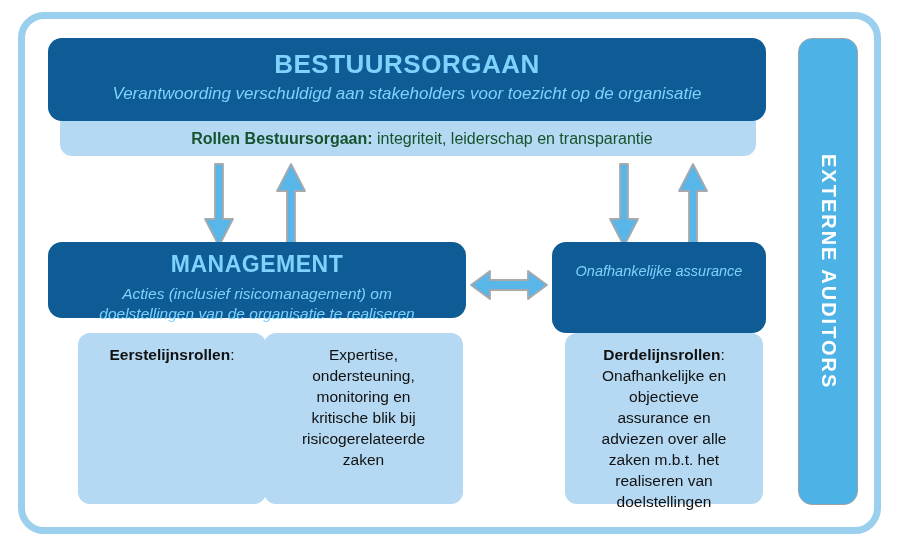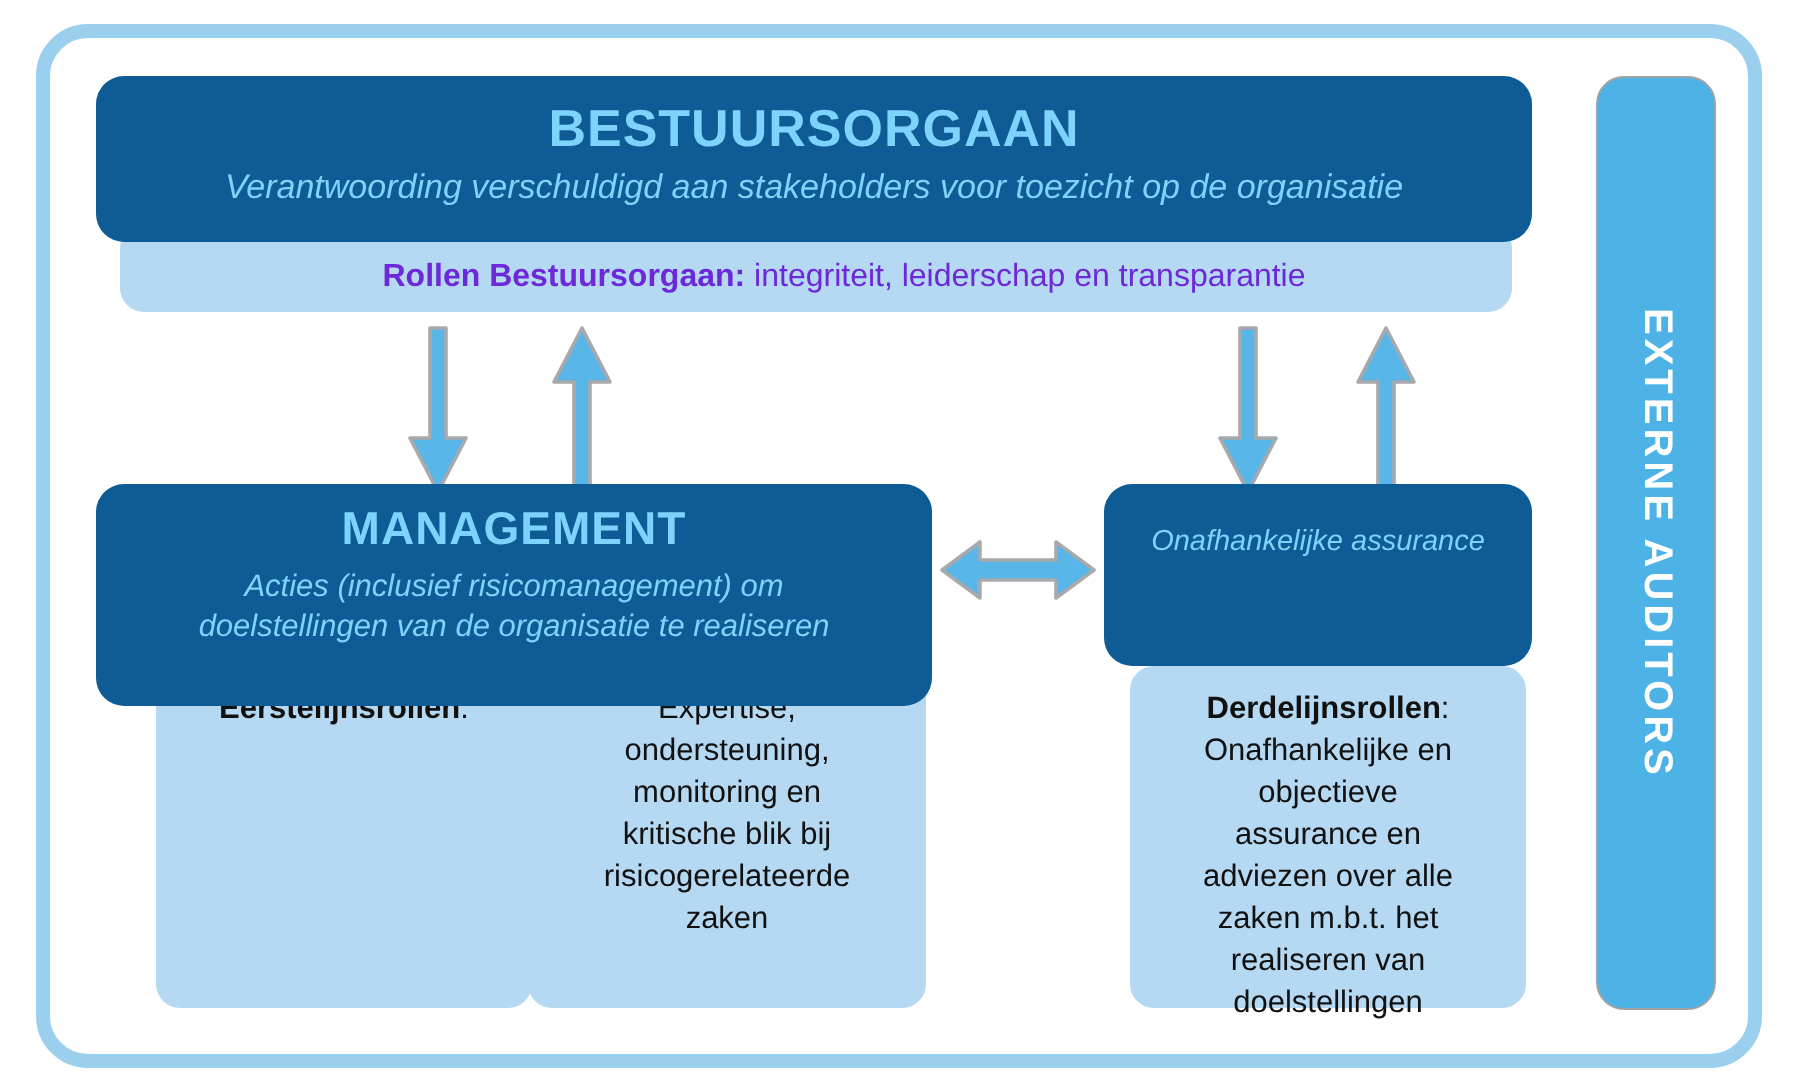--- a/index.html
+++ b/index.html
@@ -17,32 +17,32 @@
   }
 
   
   .darkbox{
     background:#0e5b95;color:#7dd3fc;border-radius:14px;text-align:center;z-index:3;
   }
   .governing{left:48px;top:38px;width:718px;height:83px;padding-top:11px;}
   .governing .title{font-size:26px;font-weight:bold;letter-spacing:.5px;line-height:30px;}
   .governing .subtitle{font-size:17px;font-style:italic;margin-top:5px;}
 
-  .management{left:48px;top:242px;width:418px;height:111px;padding-top:9px;}
+  .management{left:48px;top:242px;width:418px;height:76px;padding-top:9px;}
   .management .title{font-size:23px;font-weight:bold;letter-spacing:.5px;line-height:27px;}
   .management .subtitle{font-size:15.5px;font-style:italic;margin-top:6px;line-height:20px;white-space:pre-line;}
 
   .internalaudit{left:552px;top:242px;width:214px;height:91px;padding-top:17px;}
   .internalaudit .title{font-size:21px;font-weight:bold;letter-spacing:.3px;line-height:25px;}
   .internalaudit .subtitle{font-size:14.5px;font-style:italic;margin-top:4px;}
 
   
   .rolesbar{
     left:60px;top:112px;width:696px;height:44px;background:#b5d9f2;border-radius:12px;
-    z-index:2;color:#6d28d9;font-size:16px;text-align:center;
+    z-index:2;color:#14532d;font-size:16px;text-align:center;
     display:flex;align-items:flex-end;justify-content:center;padding-left:28px;
   }
   .rolesbar .inner{padding-bottom:8px;}
   .rolesbar .b{font-weight:bold;}
 
   
   .rolebox{
     background:#b5d9f2;border-radius:12px;top:333px;height:171px;z-index:1;
     color:#111111;text-align:center;padding-top:11px;font-size:15.5px;line-height:21px;
   }

